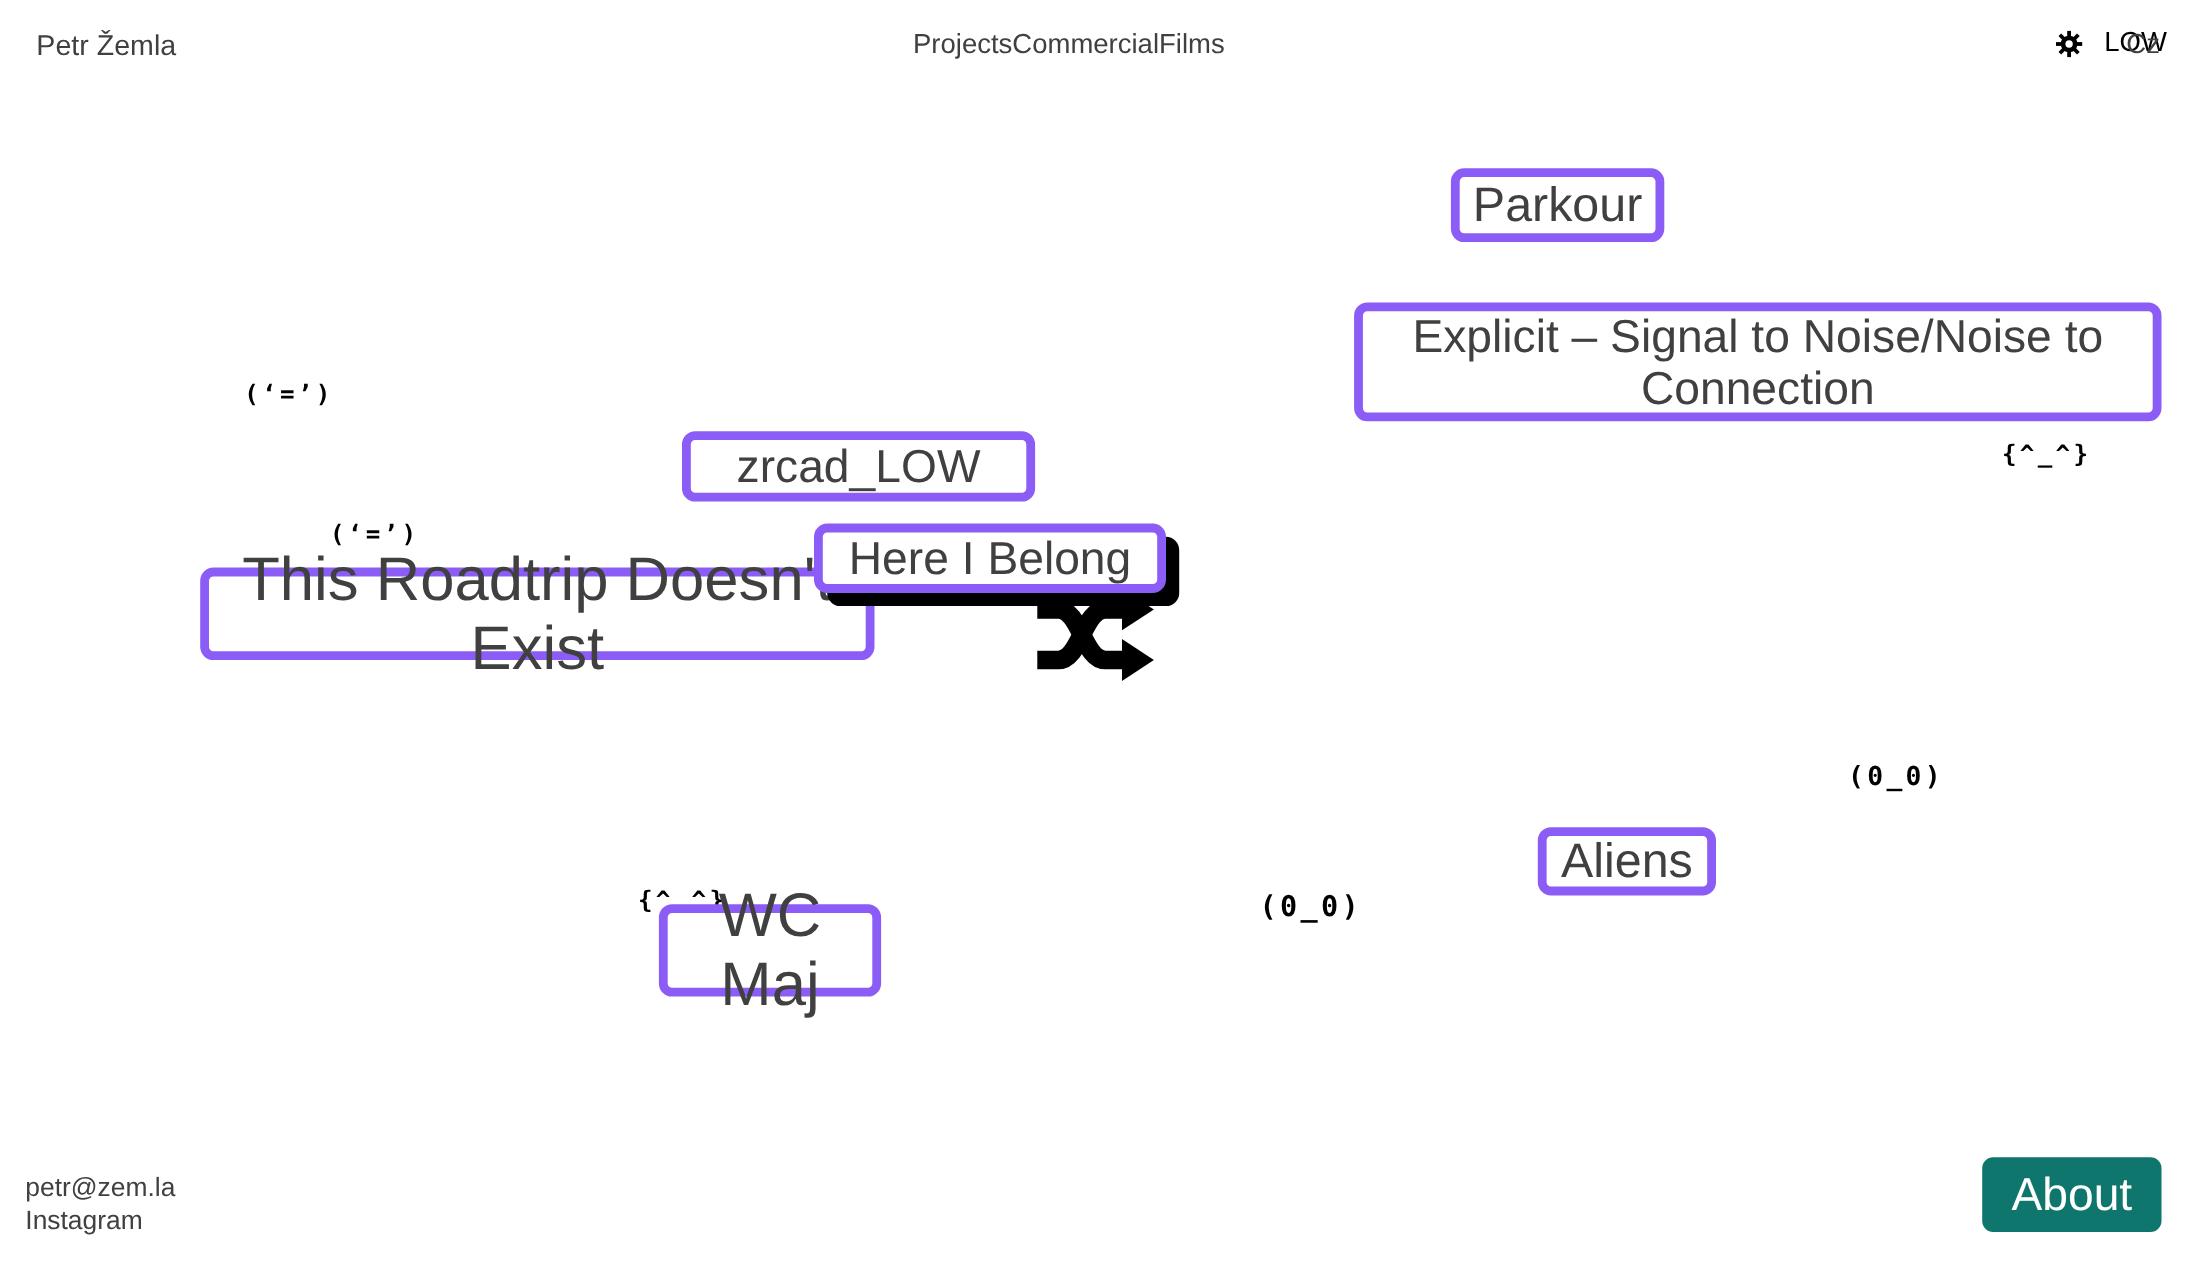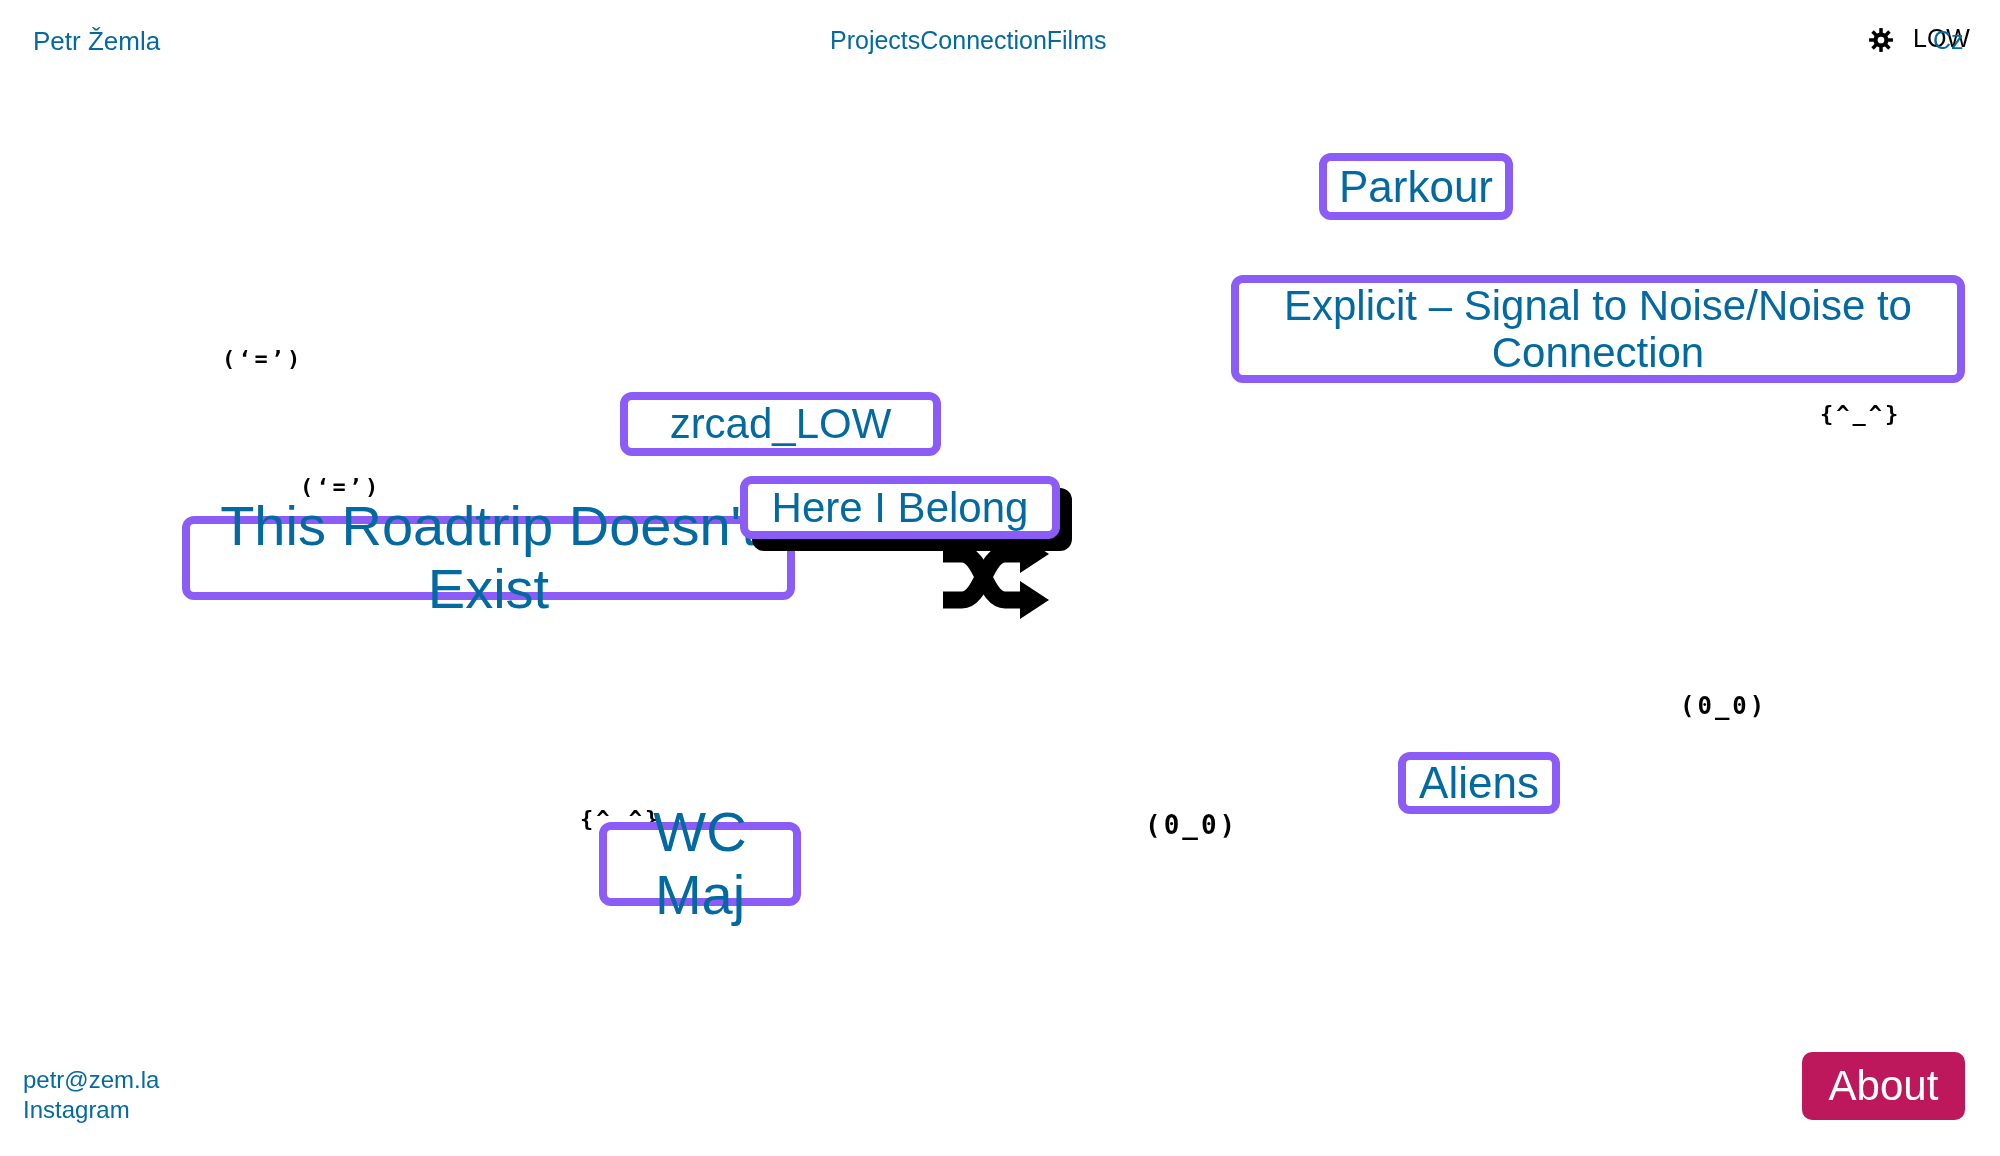--- a/index.html
+++ b/index.html
@@ -3,21 +3,21 @@
 <meta charset="utf-8">
 <style>
   html,body{margin:0;padding:0;}
   body{
     position:relative;
     width:2000px;height:1156px;
     background:#ffffff;color:#000;
     font-family:"Liberation Sans", sans-serif;
     overflow:hidden;
   }
-  a{color:#0369a1;text-decoration:none;}
+  a{color:#404040;text-decoration:none;}
 
   
   .brand{position:absolute;left:33px;top:26px;font-size:26px;}
   .nav{position:absolute;left:830px;top:26px;display:flex;font-size:25px;}
   .nav a{display:block;}
   .hdr-right{position:absolute;top:24px;display:flex;align-items:center;font-size:25px;}
   .low-toggle{left:1868px;display:flex;align-items:flex-end;gap:19px;cursor:pointer;}
   .lang{left:1933px;top:26px;cursor:pointer;}
 
   
@@ -49,33 +49,33 @@
   #emo-6{left:580px;top:806px;z-index:1;}
 
   .shuffle{position:absolute;left:941px;top:531px;width:110px;height:92px;cursor:pointer;}
 
   
   .contact{position:absolute;left:23px;font-size:24px;}
   #email{top:1066px;}
   #insta{top:1096px;}
   .about{
     position:absolute;left:1802px;top:1052px;width:163px;height:68px;
-    background:#be185d;color:#fff;border-radius:10px;
+    background:#0f766e;color:#fff;border-radius:10px;
     display:flex;align-items:center;justify-content:center;
     font-size:42px;cursor:pointer;
   }
 </style>
 </head>
 <body>
 
 <a class="brand">Petr Žemla</a>
 
 <nav class="nav">
   <a>Projects</a>
-  <a>Connection</a>
+  <a>Commercial</a>
   <a>Films</a>
 </nav>
 
 <div class="hdr-right low-toggle">
   <span style="display:flex;">
     <svg width="26" height="26" viewBox="0 0 24 24" aria-hidden="true">
       <g fill="#000">
         <circle cx="12" cy="12" r="7"></circle>
         <g>
           <rect x="10.4" y="1" width="3.2" height="6"></rect>

